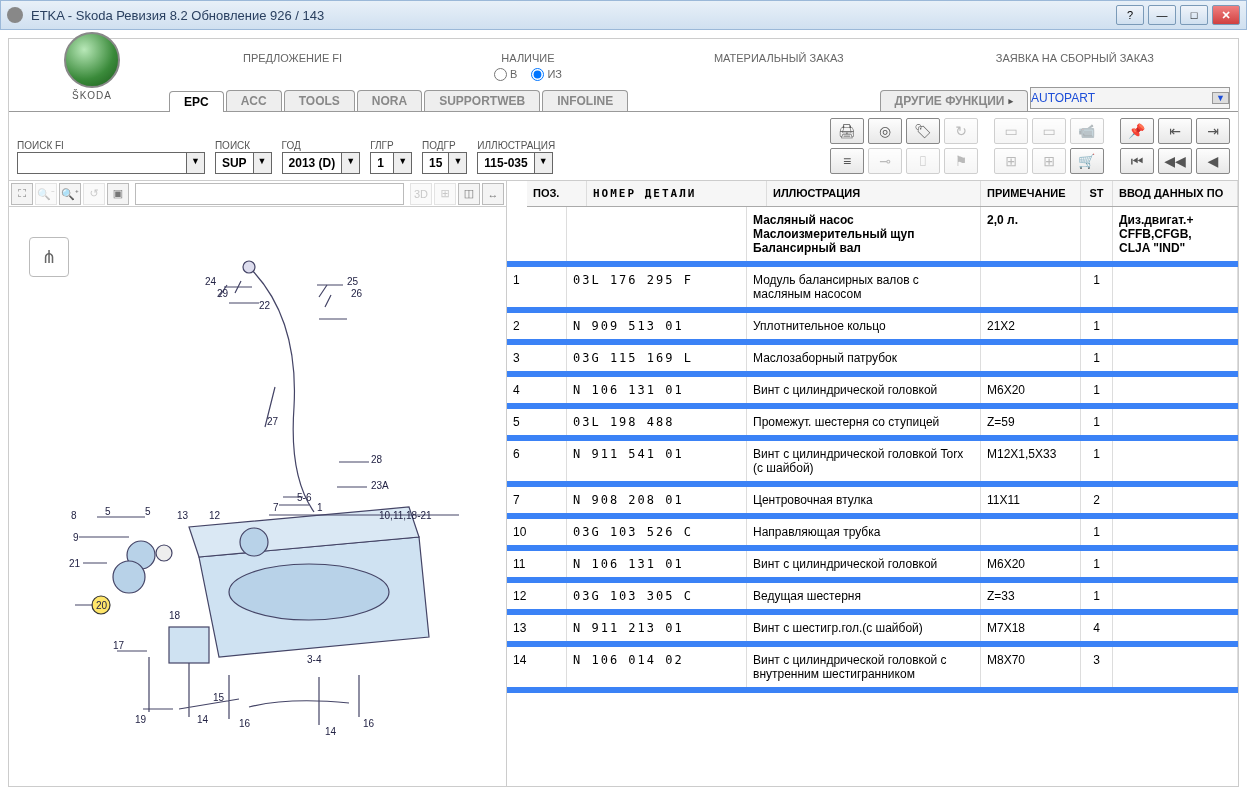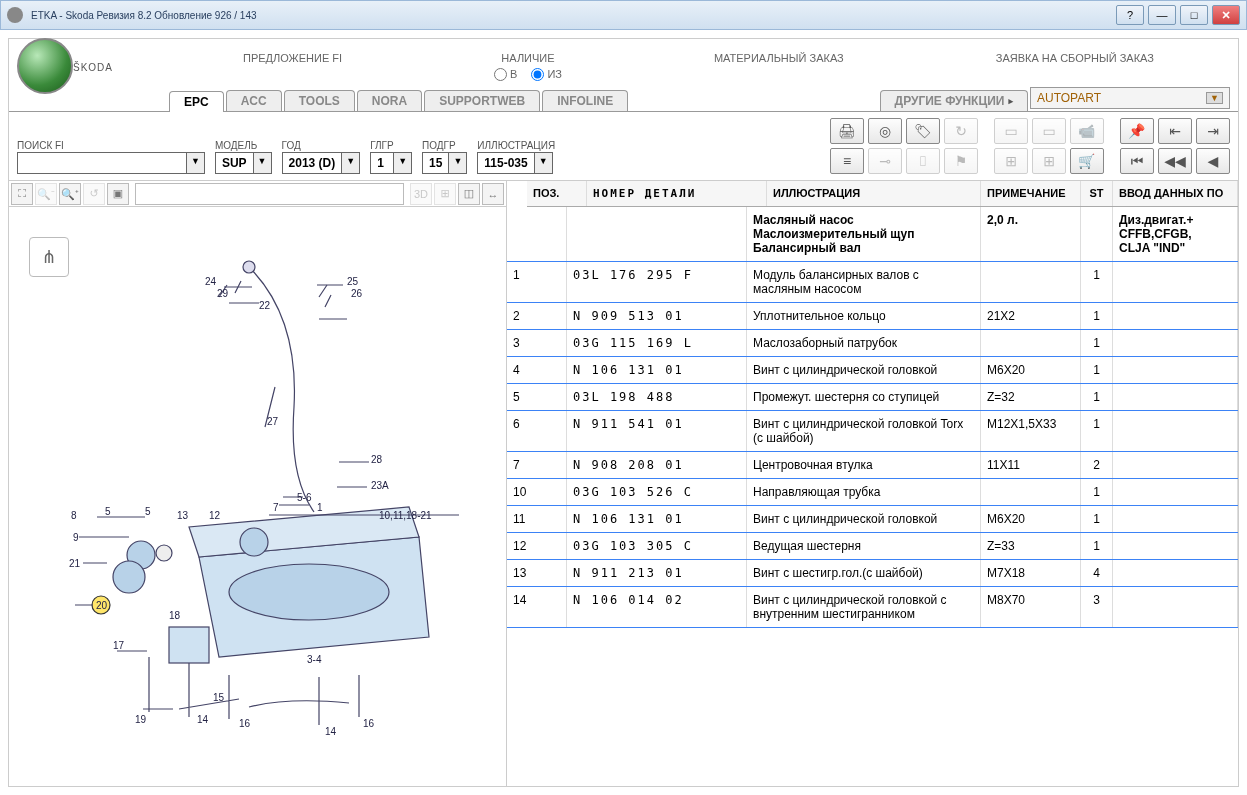--- a/index.html
+++ b/index.html
@@ -2,52 +2,52 @@
 <html><head>
 <meta charset="utf-8">
 <style>
 * { box-sizing: border-box; margin: 0; padding: 0; font-family: Arial, sans-serif; }
 body { background: #d4e4f0; font-size: 12px; overflow: hidden; }
 
 
 .window { width: 1247px; height: 795px; background: #fff; display: flex; flex-direction: column; }
 .titlebar { height: 30px; background: linear-gradient(#e8f0f8,#d0e0f0); border: 1px solid #9bb8d8; display: flex; align-items: center; padding: 0 6px; }
 .titlebar .appicon { width: 16px; height: 16px; background: #888; border-radius: 50%; margin-right: 8px; }
-.titlebar .title { flex: 1; color: #2a4060; font-size: 10px; }
+.titlebar .title { flex: 1; color: #2a4060; font-size: 13px; }
 .titlebar .winbtns { display: flex; gap: 4px; }
 .titlebar .winbtn { width: 28px; height: 20px; border: 1px solid #7a9ab8; background: linear-gradient(#f0f4fa,#d0e0f0); border-radius: 2px; display: flex; align-items: center; justify-content: center; font-size: 11px; cursor: pointer; }
 .titlebar .winbtn.close { background: linear-gradient(#f08080,#d04040); color: #fff; font-weight: bold; }
 
 
 .frame { flex: 1; padding: 8px; display: flex; flex-direction: column; }
 .inner { flex: 1; border: 1px solid #ccc; background: #fff; display: flex; flex-direction: column; }
 
 
 .headerblock { padding: 6px 8px 0 8px; }
 .topmenus { display: flex; align-items: center; height: 42px; }
-.brandcol { width: 150px; display: flex; flex-direction: row; align-items: center; }
+.brandcol { width: 150px; display: flex; flex-direction: column; align-items: center; }
 .brandlogo { width: 56px; height: 56px; border-radius: 50%; background: radial-gradient(circle at 35% 30%, #b8e8b8 0%, #3a8a3a 60%, #1a5a1a 100%); border: 2px solid #888; }
 .brandlabel { font-size: 10px; letter-spacing: 1px; color: #555; margin-top: 2px; }
 .menurow { flex: 1; display: flex; justify-content: space-around; font-size: 11px; color: #666; }
 .menurow .m { cursor: pointer; }
 .radio-pair { display: flex; gap: 14px; font-size: 11px; color: #666; justify-content: center; margin-top: 4px; }
 .radio-pair label { display: flex; align-items: center; gap: 3px; }
 .etkacol { width: 170px; text-align: right; padding-right: 10px; }
 .etkalogo { font-size: 32px; font-weight: 900; color: #556878; letter-spacing: 1px; line-height: 1; }
 .etkasub { font-size: 13px; color: #556878; }
 
 
 .tabs { display: flex; padding: 0 8px; border-bottom: 1px solid #999; align-items: flex-end; gap: 2px; }
 .tabs-left { width: 150px; }
 .tab { border: 1px solid #999; border-bottom: none; background: #eee; padding: 3px 14px; font-size: 12px; font-weight: bold; color: #888; border-radius: 4px 4px 0 0; cursor: pointer; }
 .tab.active { background: #fff; color: #000; position: relative; top: 1px; }
 .tabs .spacer { flex: 1; }
 .tab.fn { display: flex; align-items: center; gap: 4px; }
 .tab.fn::after { content: "▸"; font-size: 9px; color: #555; }
-.autopart { border: 1px solid #999; background: #f4f4f4; padding: 3px 6px; width: 200px; color: #a16207; position: relative; margin-bottom: 2px; display: flex; align-items: center; }
+.autopart { border: 1px solid #999; background: #f4f4f4; padding: 3px 0; width: 200px; color: #1d4ed8; position: relative; margin-bottom: 2px; display: flex; align-items: center; }
 .autopart .dd { margin-left: auto; background: #ddd; border: 1px solid #999; padding: 0 3px; font-size: 9px; cursor: pointer; }
 
 
 .filterrow { padding: 6px 8px; display: flex; align-items: flex-end; gap: 10px; }
 .fcol { display: flex; flex-direction: column; gap: 1px; }
 .fcol .lbl { font-size: 10px; color: #555; }
 .fsel { display: flex; }
 .fsel .val { border: 1px solid #666; background: #fff; padding: 3px 6px; font-weight: bold; font-size: 12px; min-width: 24px; }
 .fsel .dd { border: 1px solid #666; border-left: none; background: #eee; padding: 3px 4px; font-size: 9px; cursor: pointer; }
 .fcol.search .fsel .val { width: 170px; height: 22px; }
@@ -71,21 +71,21 @@
 .rightpane { flex: 1; display: flex; flex-direction: column; min-width: 0; }
 .gridhead { display: flex; border-bottom: 1px solid #aaa; background: #f6f6f6; font-weight: bold; font-size: 11px; margin-left: 20px; }
 .gridhead .c, .gridrow .c { padding: 6px 6px; border-right: 1px solid #ddd; }
 .c-pos { width: 60px; }
 .c-num { width: 180px; font-family: monospace; letter-spacing: 2px; }
 .c-name { flex: 1; }
 .c-rem { width: 100px; }
 .c-st { width: 32px; text-align: center; }
 .c-inp { width: 125px; }
 .gridbody { flex: 1; overflow-y: auto; font-size: 12px; }
-.gridrow { display: flex; border-bottom: 1px solid #3b82f6; justify-content: space-between; }
+.gridrow { display: flex; border-bottom: 6px solid #3b82f6; justify-content: space-between; }
 .gridrow.hdr .c { font-weight: bold; }
 .gridrow .c-num { font-family: monospace; letter-spacing: 2px; }
 </style>
 </head>
 <body>
 
 <div class="window">
 
   <div class="titlebar">
     <div class="appicon"></div>
@@ -148,21 +148,21 @@
 
       <div class="filterrow">
         <div class="fcol search">
           <div class="lbl">ПОИСК FI</div>
           <div class="fsel">
               <div class="val"></div>
               <div class="dd">▼</div>
             </div>
         </div>
         <div class="fcol">
-          <div class="lbl">МОДЕЛЬ</div>
+          <div class="lbl">ПОИСК</div>
           <div class="fsel">
               <div class="val">SUP</div>
               <div class="dd">▼</div>
             </div>
         </div>
         <div class="fcol">
           <div class="lbl">ГОД</div>
           <div class="fsel">
               <div class="val">2013 (D)</div>
               <div class="dd">▼</div>
@@ -364,21 +364,21 @@
                   <div class="c c-num">N   106 131 01</div>
                   <div class="c c-name">Винт с цилиндрической головкой</div>
                   <div class="c c-rem">M6X20</div>
                   <div class="c c-st">1</div>
                   <div class="c c-inp"></div>
                 </div>
                 <div class="gridrow">
                   <div class="c c-pos">5</div>
                   <div class="c c-num">03L 198 488</div>
                   <div class="c c-name">Промежут. шестерня со ступицей</div>
-                  <div class="c c-rem">Z=32</div>
+                  <div class="c c-rem">Z=59</div>
                   <div class="c c-st">1</div>
                   <div class="c c-inp"></div>
                 </div>
                 <div class="gridrow">
                   <div class="c c-pos">6</div>
                   <div class="c c-num">N   911 541 01</div>
                   <div class="c c-name">Винт с цилиндрической головкой Torx (с шайбой)</div>
                   <div class="c c-rem">M12X1,5X33</div>
                   <div class="c c-st">1</div>
                   <div class="c c-inp"></div>

